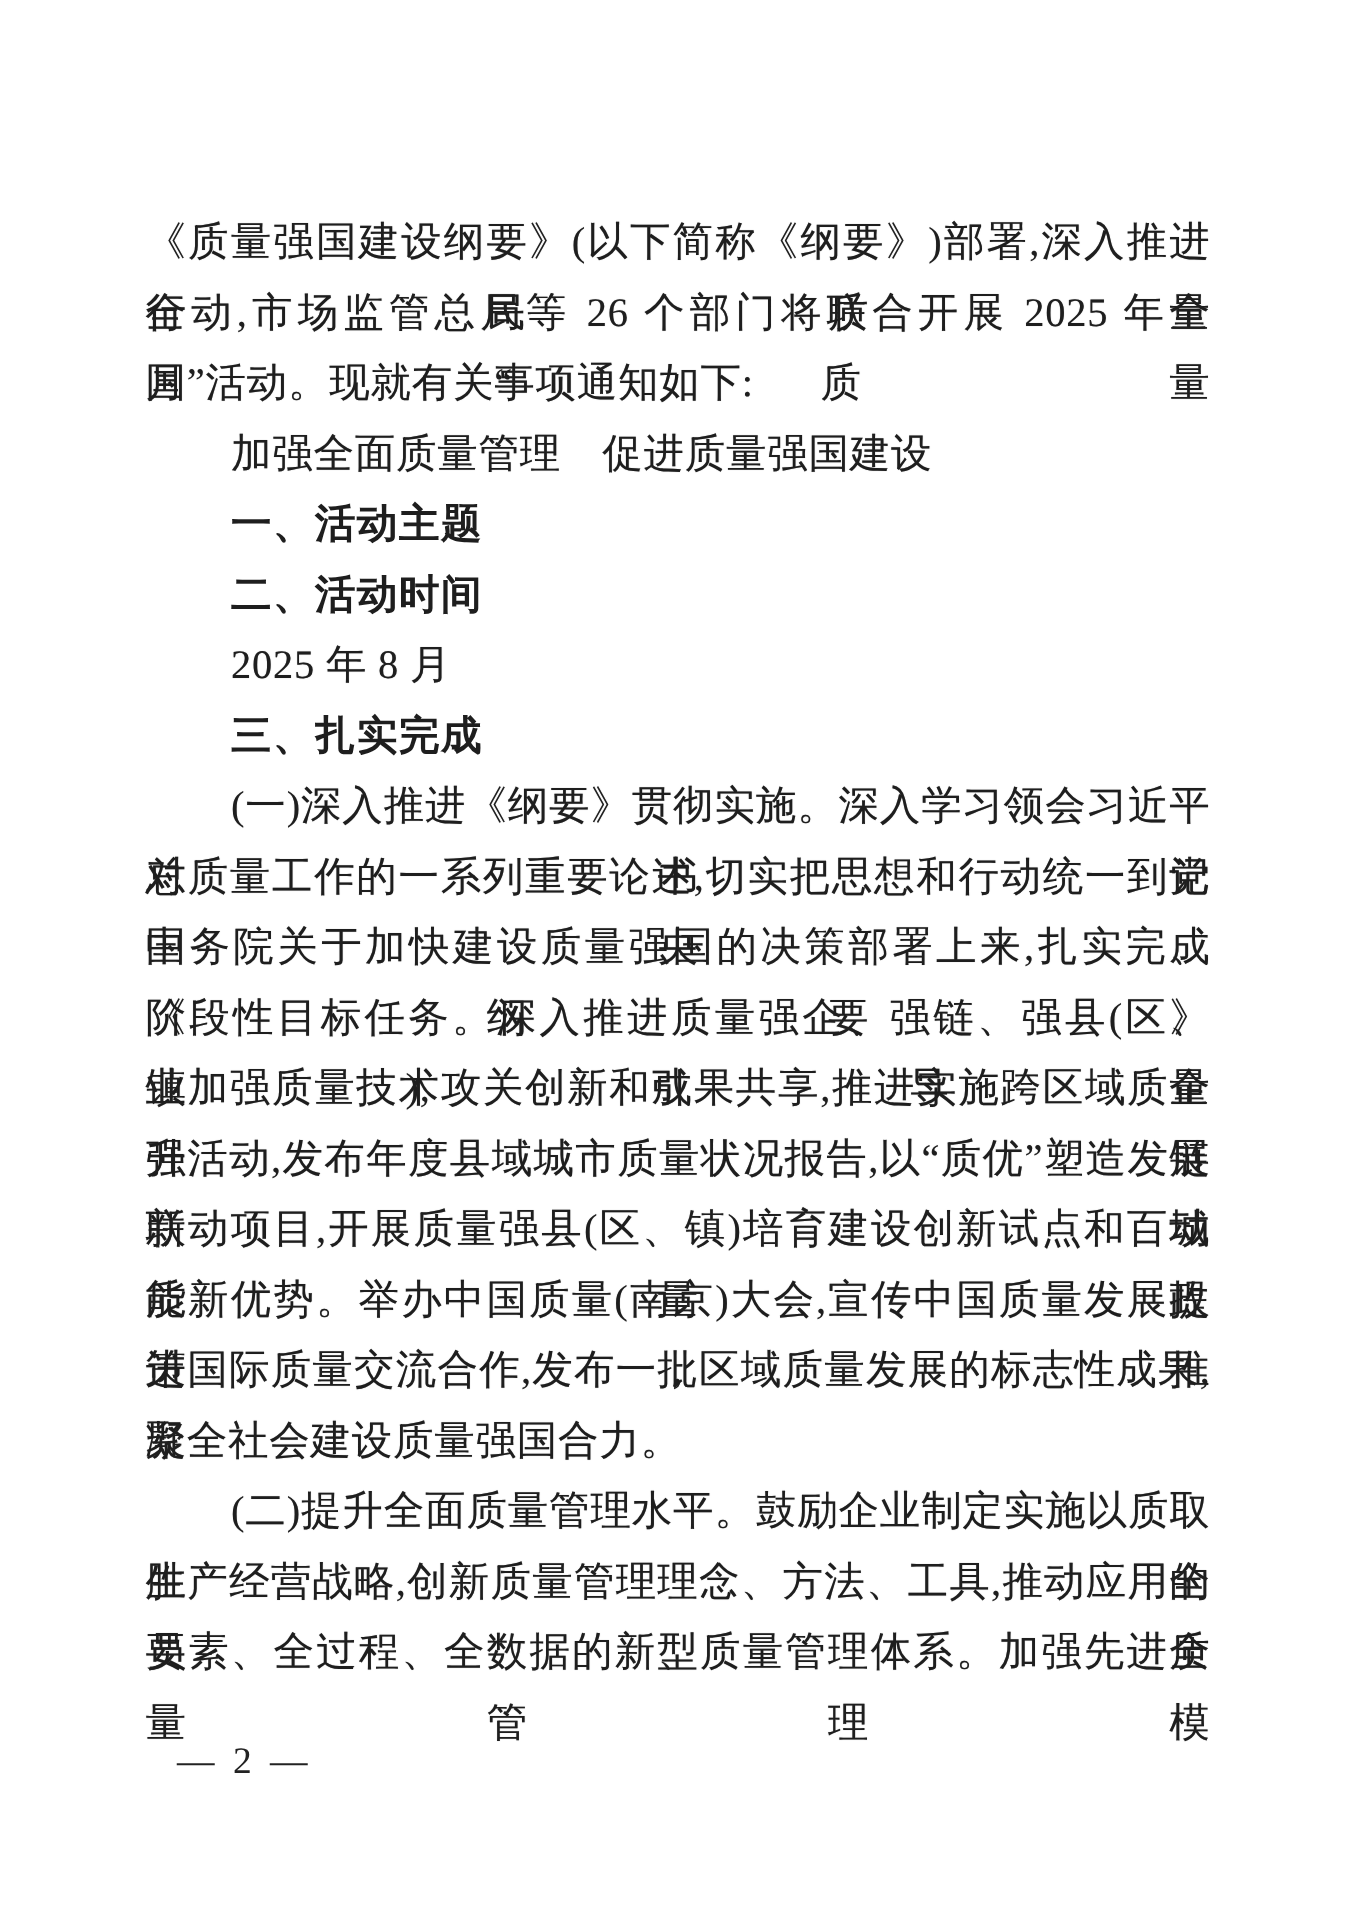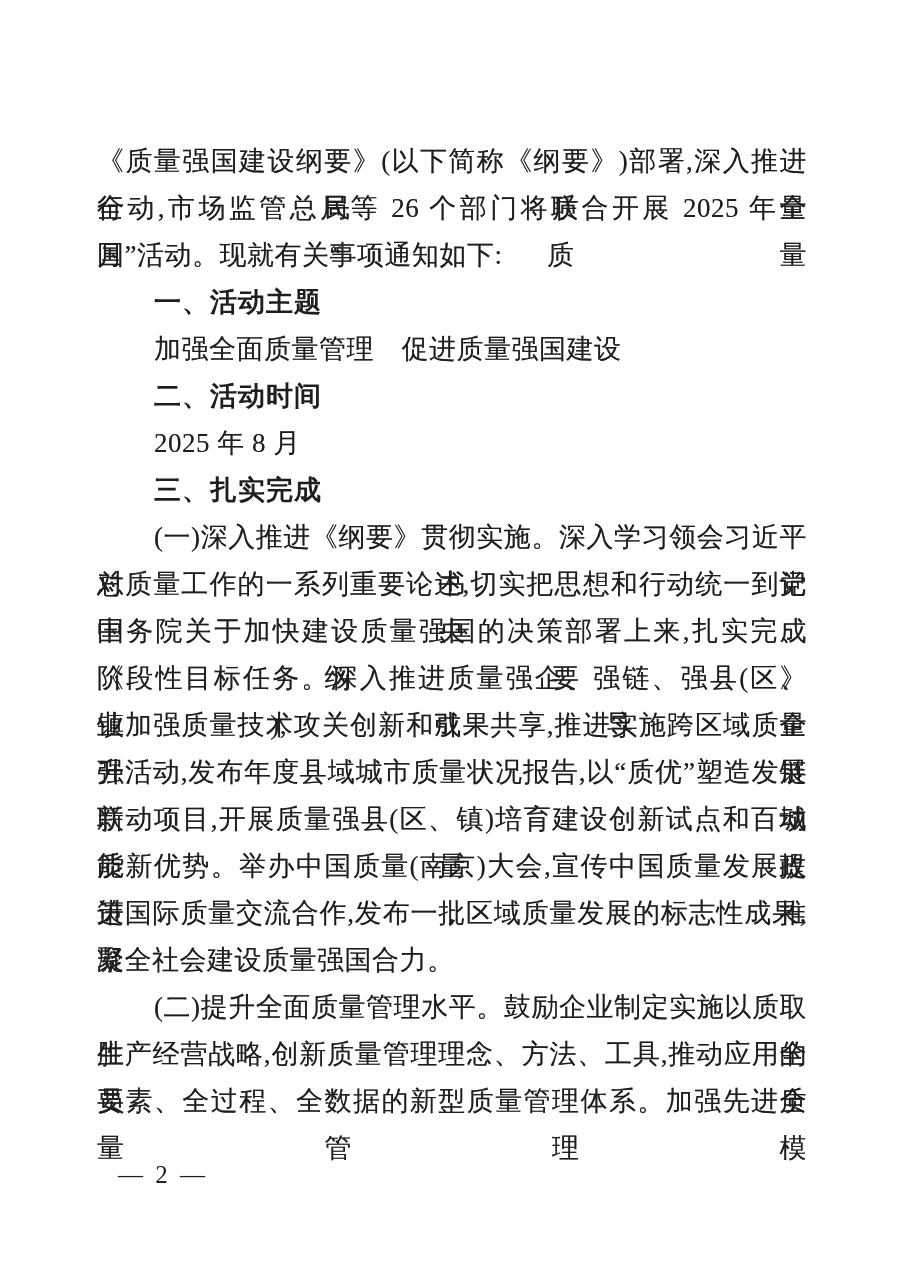--- a/index.html
+++ b/index.html
@@ -62,22 +62,22 @@
   }
 </style>
 </head>
 <body>
 
 <div class="page">
   <div class="doc">
     <div class="line fill">《质量强国建设纲要》(以下简称《纲要》)部署,深入推进全民质量</div>
     <div class="line fill">行动,市场监管总局等 26 个部门将联合开展 2025 年全国“质量</div>
     <div class="line">月”活动。现就有关事项通知如下:</div>
+    <div class="line indent">加强全面质量管理　促进质量强国建设</div>
     <div class="line heading indent">一、活动主题</div>
-    <div class="line indent">加强全面质量管理　促进质量强国建设</div>
     <div class="line heading indent">二、活动时间</div>
     <div class="line indent">2025 年 8 月</div>
     <div class="line heading indent">三、扎实完成</div>
     <div class="line fill indent">(一)深入推进《纲要》贯彻实施。深入学习领会习近平总书记</div>
     <div class="line fill">对质量工作的一系列重要论述,切实把思想和行动统一到党中央、</div>
     <div class="line fill">国务院关于加快建设质量强国的决策部署上来,扎实完成《纲要》</div>
     <div class="line fill">阶段性目标任务。深入推进质量强企、强链、强县(区、镇),引导企</div>
     <div class="line fill">业加强质量技术攻关创新和成果共享,推进实施跨区域质量强链</div>
     <div class="line fill">升活动,发布年度县域城市质量状况报告,以“质优”塑造发展新动</div>
     <div class="line fill">联动项目,开展质量强县(区、镇)培育建设创新试点和百城质量提</div>

